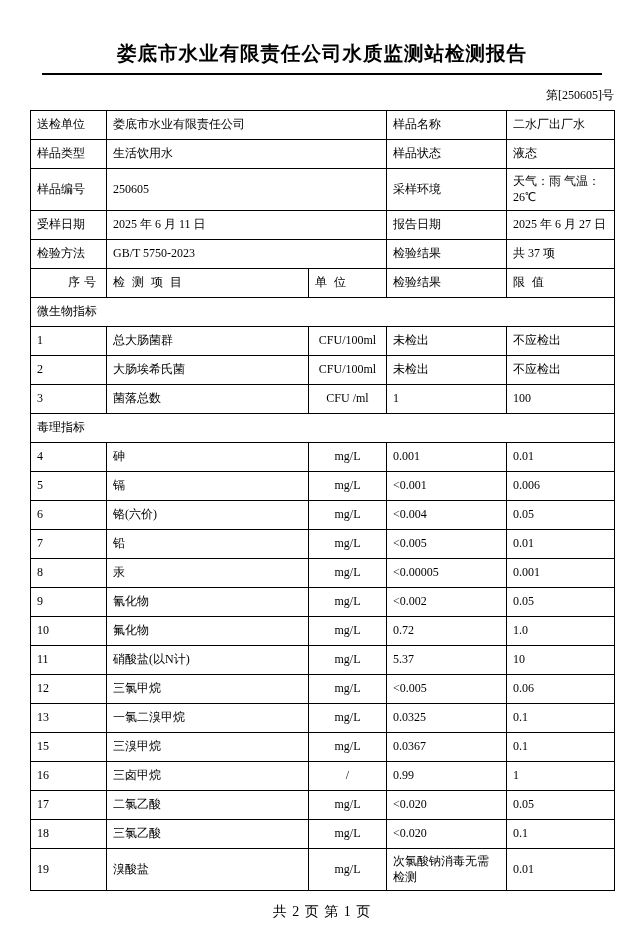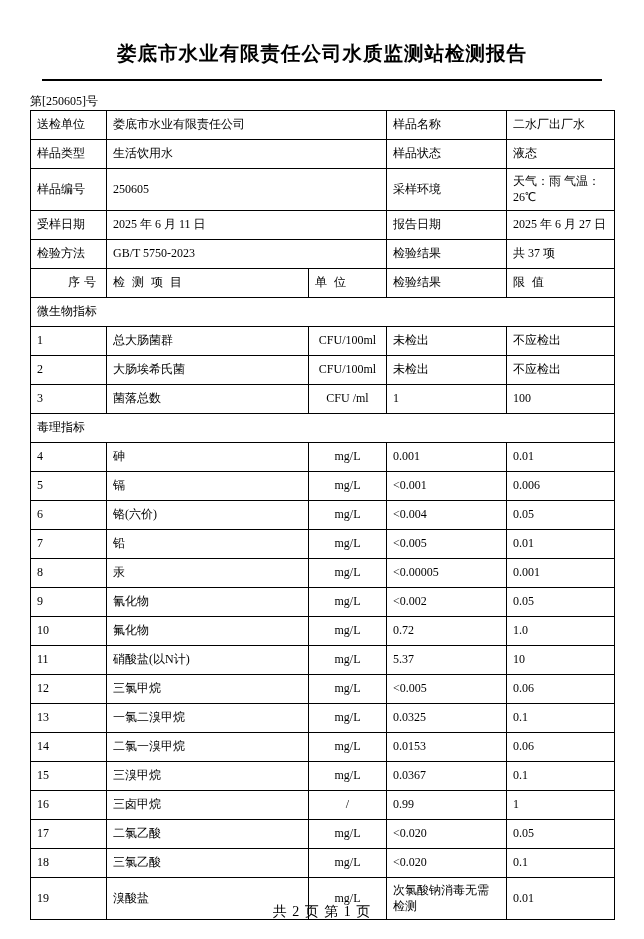--- a/index.html
+++ b/index.html
@@ -24,29 +24,30 @@
   .title-wrap {
     padding-top: 40px;
     text-align: center;
   }
   .doc-title {
     font-family: "Liberation Serif", serif;
     font-size: 19.5px;
     font-weight: bold;
     letter-spacing: 1px;
     display: inline-block;
-    padding: 0 6px 12px 6px;
+    padding: 0 6px 6px 6px;
     border-bottom: 2px solid #000;
     width: 560px;
     box-sizing: border-box;
   }
   .report-no {
-    text-align: left;
+    text-align: right;
     font-size: 12px;
     margin-top: 12px;
+    margin-bottom: 6px;
     font-family: "Liberation Serif", serif;
   }
   table.main {
     border-collapse: collapse;
     width: 584px;
     margin: 0 auto;
     table-layout: fixed;
   }
   table.main td {
     border: 1px solid #000;
@@ -244,27 +245,20 @@
         <td class="c-lim">0.06</td>
       </tr>
       <tr>
         <td class="c-idx">13</td>
         <td class="c-item">一氯二溴甲烷</td>
         <td class="c-unit small-unit">mg/L</td>
         <td class="c-res">0.0325</td>
         <td class="c-lim">0.1</td>
       </tr>
       <tr>
-        <td class="c-idx">14</td>
-        <td class="c-item">二氯一溴甲烷</td>
-        <td class="c-unit small-unit">mg/L</td>
-        <td class="c-res">0.0153</td>
-        <td class="c-lim">0.06</td>
-      </tr>
-      <tr>
         <td class="c-idx">15</td>
         <td class="c-item">三溴甲烷</td>
         <td class="c-unit small-unit">mg/L</td>
         <td class="c-res">0.0367</td>
         <td class="c-lim">0.1</td>
       </tr>
       <tr>
         <td class="c-idx">16</td>
         <td class="c-item">三卤甲烷</td>
         <td class="c-unit small-unit">/</td>

